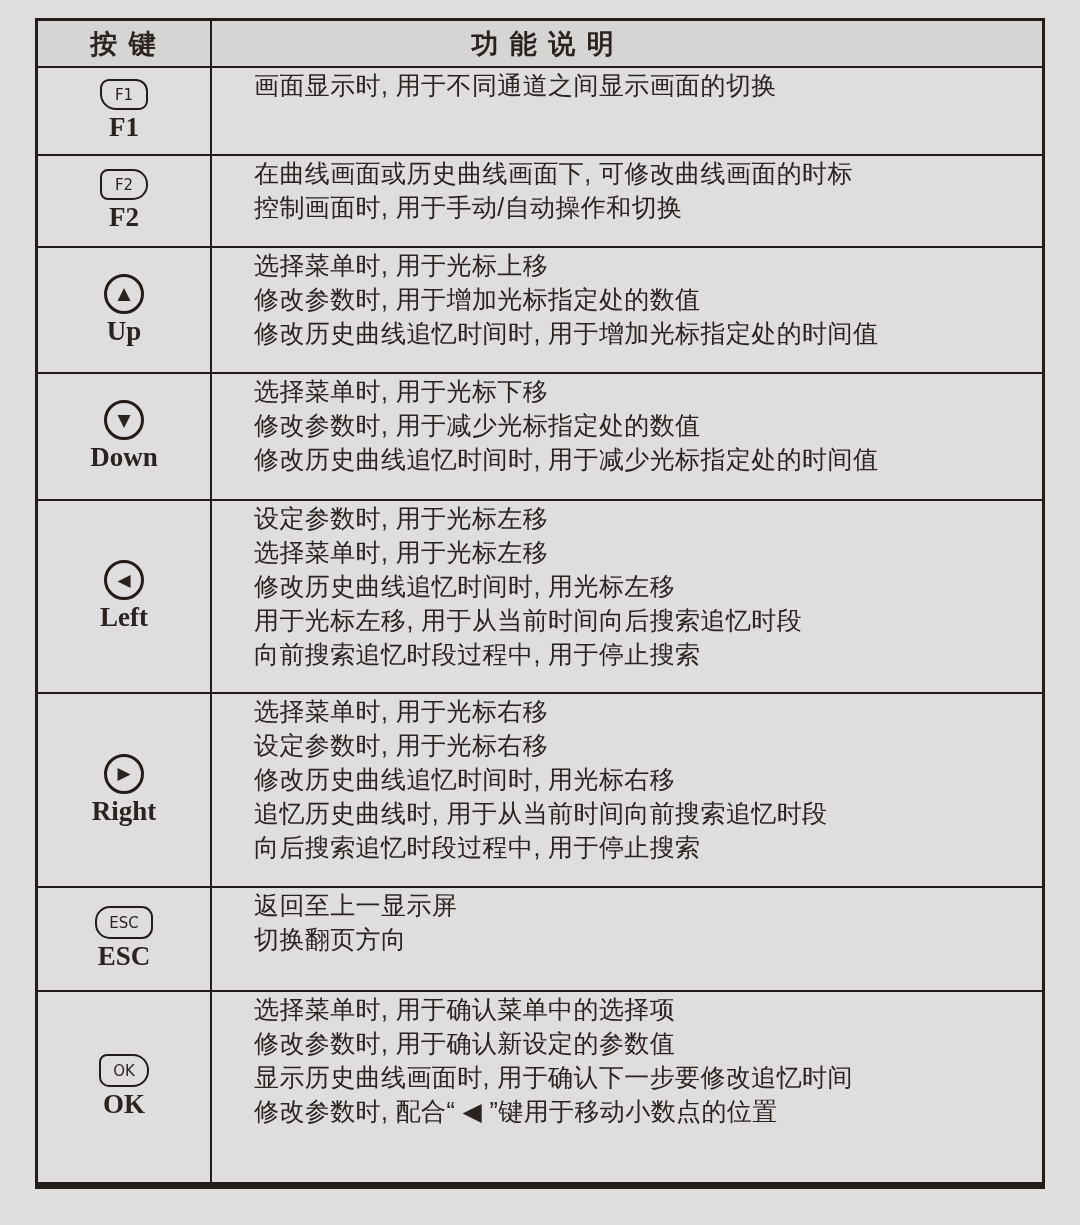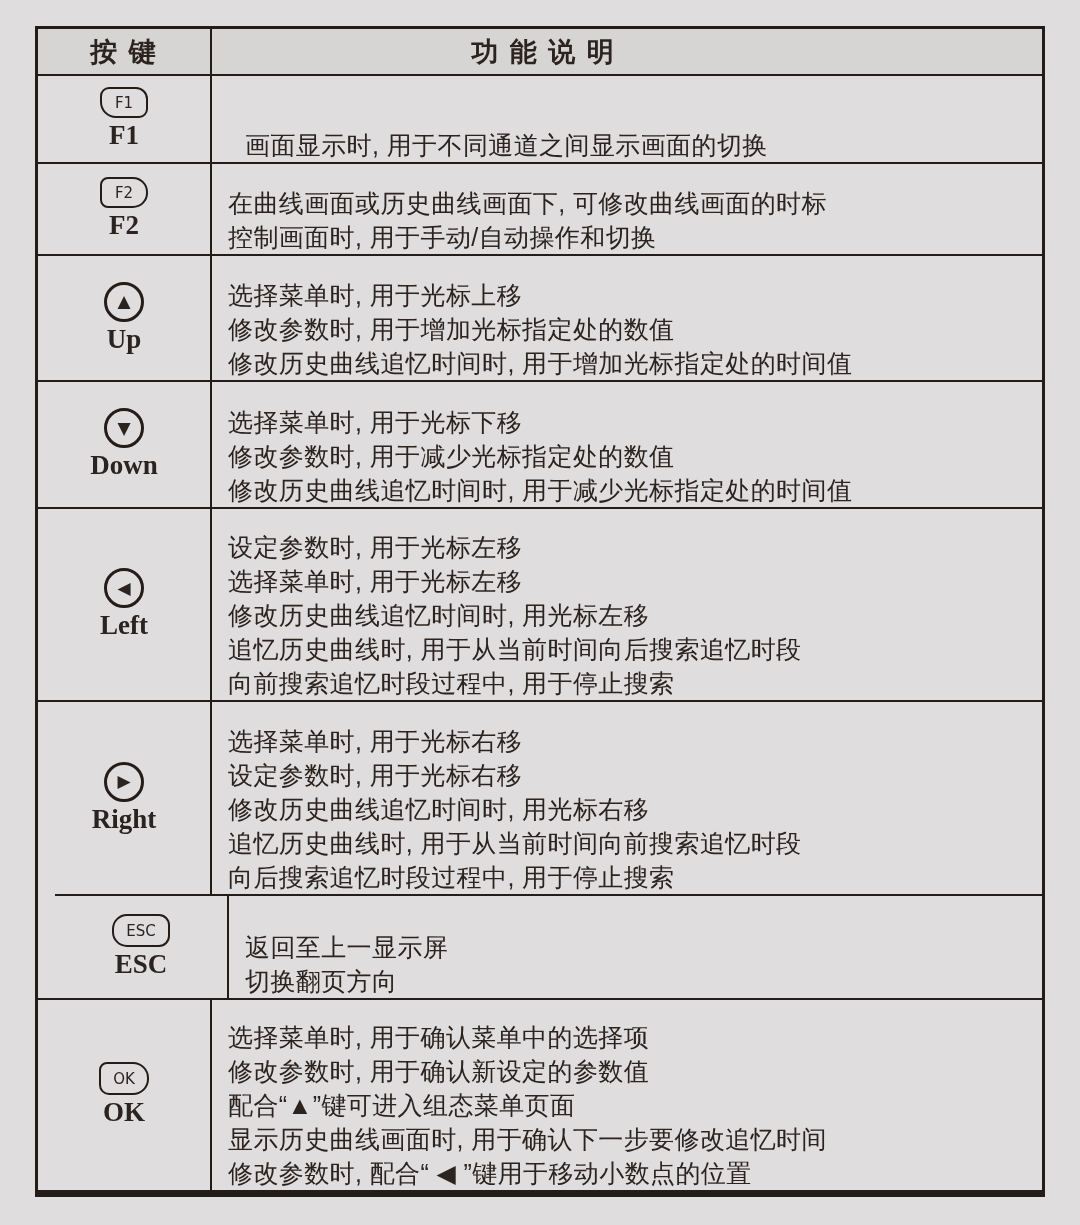--- a/index.html
+++ b/index.html
@@ -5,52 +5,52 @@
   html,body{margin:0;padding:0;}
   body{
     width:1080px;height:1225px;
     background:#dfdddd;
     font-family:"Liberation Sans","DejaVu Sans",sans-serif;
     color:#2b2320;
     position:relative;
     overflow:hidden;
   }
   .kbtable{
-    position:absolute;left:35px;top:26px;width:1010px;
+    position:absolute;left:35px;top:18px;width:1010px;
     border:3px solid #241c19;
     border-bottom-width:7px;
     box-sizing:border-box;
     background:#dfdddd;
   }
   .row{display:flex;border-top:2px solid #241c19;box-sizing:border-box;}
   .row.first{border-top:none;}
   .keycell{
     width:174px;flex:none;
     border-right:2px solid #241c19;
     display:flex;flex-direction:column;align-items:center;justify-content:center;
     box-sizing:border-box;
   }
   .desccell{
-    flex:1;display:flex;flex-direction:column;justify-content:flex-end;
-    padding-left:16px;padding-right:10px;box-sizing:border-box;
+    flex:1;display:flex;flex-direction:column;justify-content:flex-start;
+    padding-left:42px;padding-right:10px;box-sizing:border-box;
   }
   .line{font-size:25px;line-height:34px;font-weight:500;letter-spacing:0.4px;}
   
   .header{height:45px;background:#d7d4d4;}
   .hdr-text{font-size:27px;font-weight:700;letter-spacing:2px;}
   .header .desccell{flex-direction:row;align-items:center;justify-content:center;
     padding-left:8px;padding-right:175px;}
   
-  .r1{height:88px;gap:17px;}
+  .r1{height:88px;}
   .r2{height:92px;}
   .r3{height:126px;}
   .r4{height:127px;}
   .r5{height:193px;}
   .r6{height:194px;}
-  .r7{height:104px;margin-left:17px;}
+  .r7{height:104px;}
   .r8{height:192px;}
   
   .keylabel{
     font-family:"Liberation Serif","DejaVu Serif",serif;
     font-weight:700;font-size:27px;margin-top:3px;line-height:1.1;
   }
   .circle{
     width:40px;height:40px;border:3px solid #241c19;border-radius:50%;
     display:flex;align-items:center;justify-content:center;box-sizing:border-box;
   }
@@ -136,21 +136,21 @@
     <div class="keycell">
       <span class="circle">
         <span class="tri">◀</span>
       </span>
       <span class="keylabel">Left</span>
     </div>
     <div class="desccell">
       <div class="line">设定参数时, 用于光标左移</div>
       <div class="line">选择菜单时, 用于光标左移</div>
       <div class="line">修改历史曲线追忆时间时, 用光标左移</div>
-      <div class="line">追忆历史曲线时, 用于从当前时间向后搜索追忆时段</div>
+      <div class="line">用于光标左移, 用于从当前时间向后搜索追忆时段</div>
       <div class="line">向前搜索追忆时段过程中, 用于停止搜索</div>
     </div>
   </div>
 
   <div class="row r6">
     <div class="keycell">
       <span class="circle">
         <span class="tri">▶</span>
       </span>
       <span class="keylabel">Right</span>
@@ -180,19 +180,18 @@
   <div class="row r8">
     <div class="keycell">
       <span class="keycap cap-ok">
         <span class="cap-text">OK</span>
       </span>
       <span class="keylabel">OK</span>
     </div>
     <div class="desccell">
       <div class="line">选择菜单时, 用于确认菜单中的选择项</div>
       <div class="line">修改参数时, 用于确认新设定的参数值</div>
-      <div class="line">配合“▲”键可进入组态菜单页面</div>
       <div class="line">显示历史曲线画面时, 用于确认下一步要修改追忆时间</div>
       <div class="line">修改参数时, 配合“ ◀ ”键用于移动小数点的位置</div>
     </div>
   </div>
 
 </div>
 
 </body></html>

